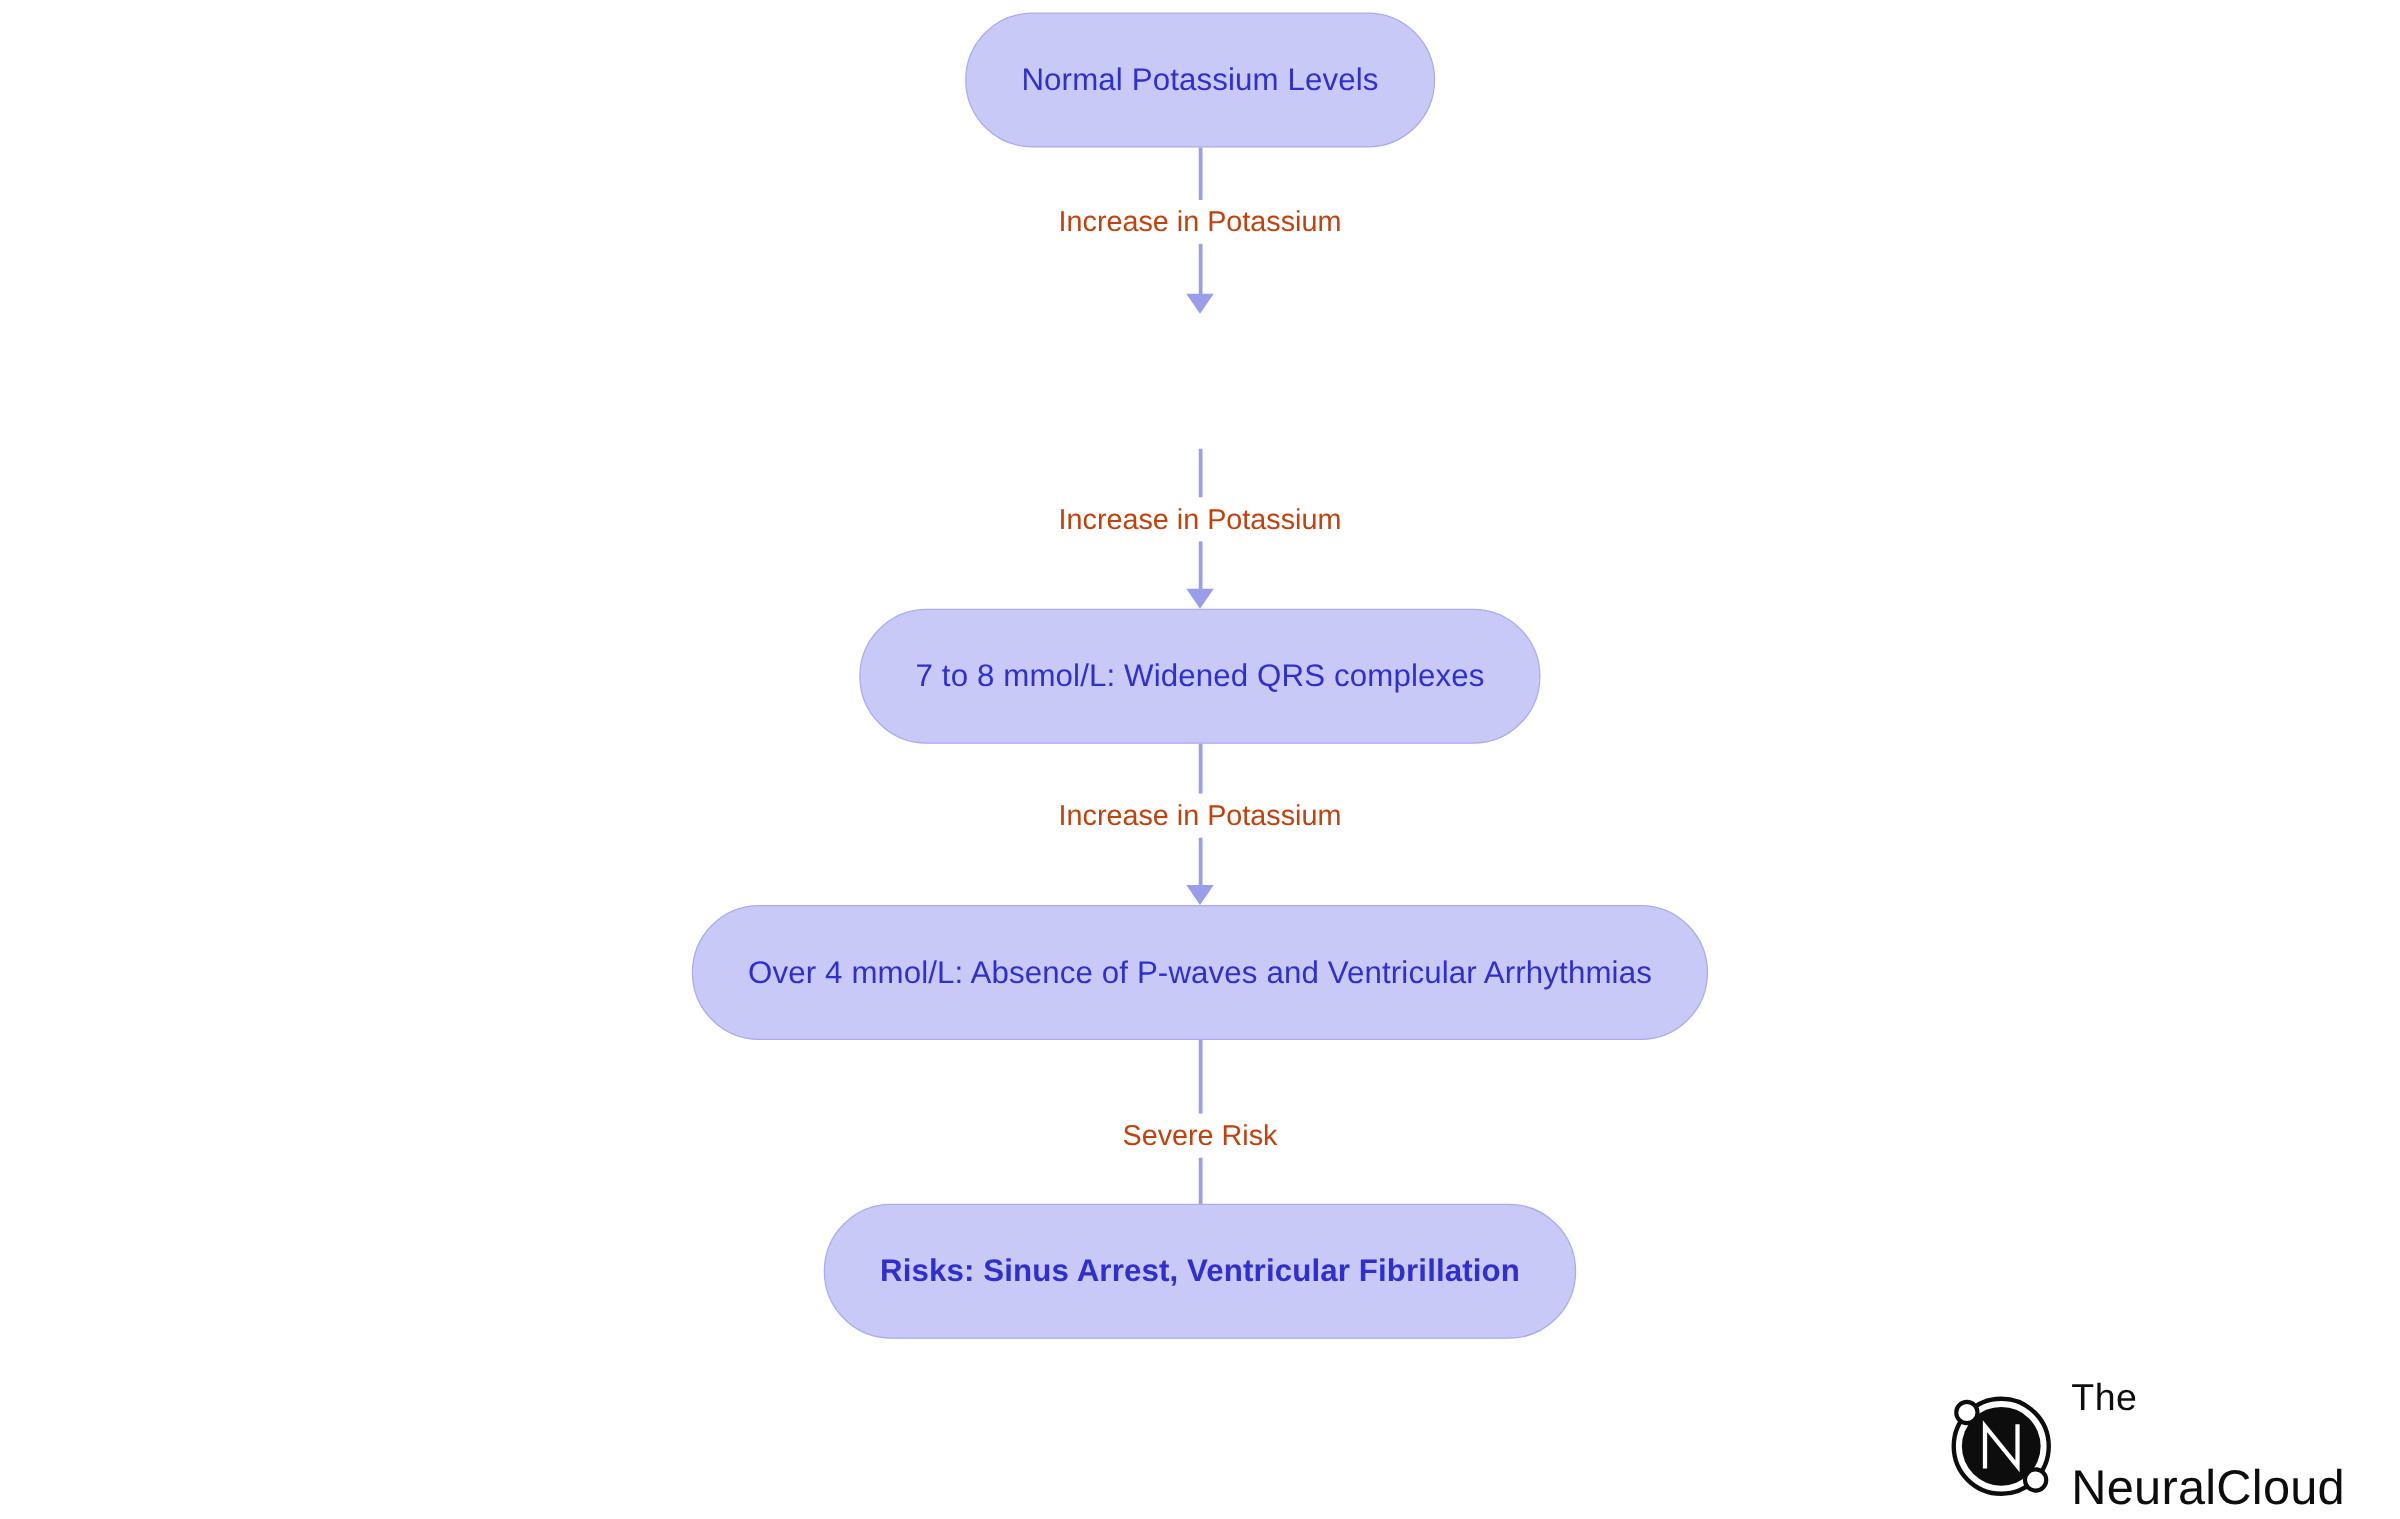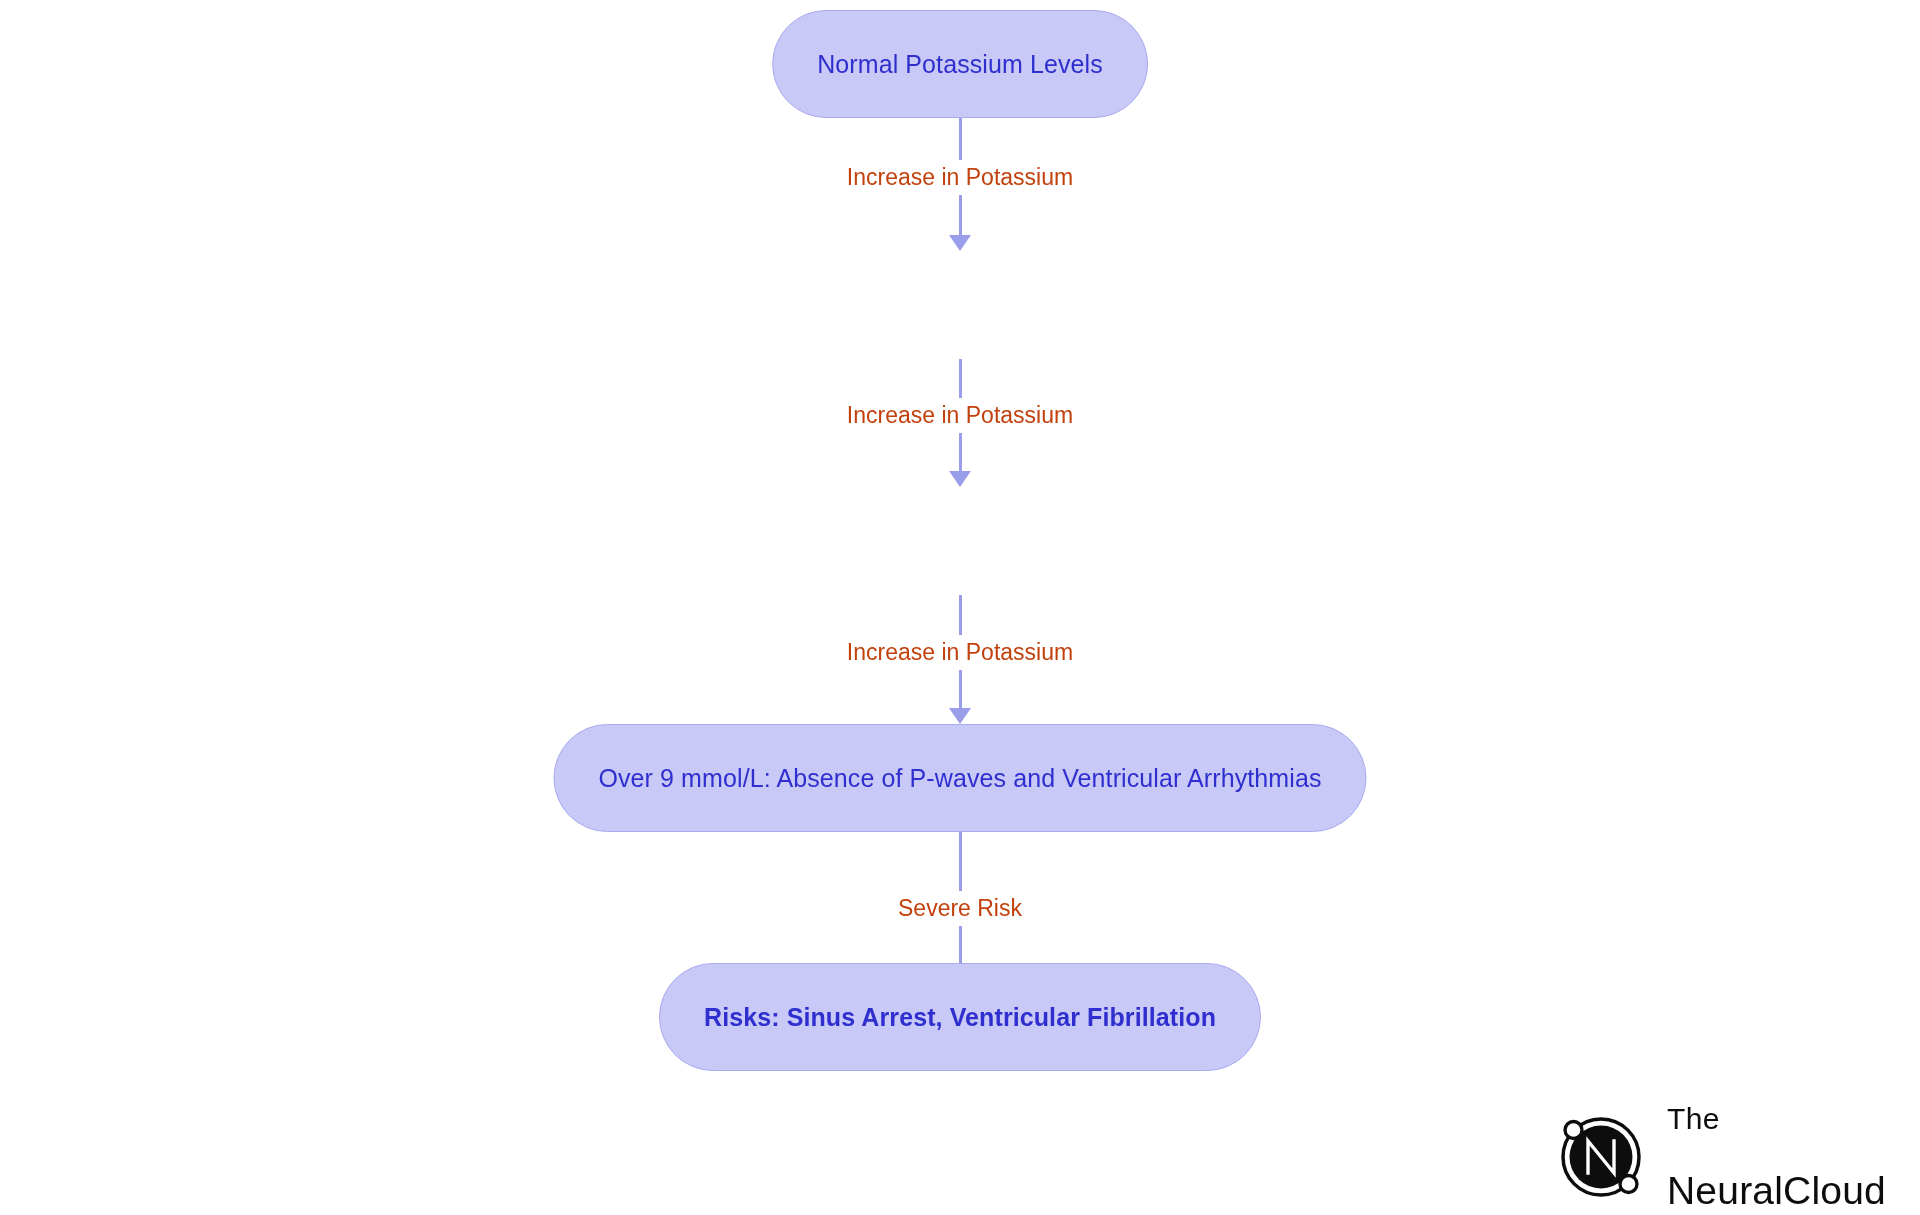--- a/index.html
+++ b/index.html
@@ -93,21 +93,21 @@
     margin-top: -1px;
   }
 
   
   #brand-logo {
     position: absolute;
     left: 1553px;
     top: 1104px;
     display: flex;
     align-items: center;
-    gap: 18px;
+    gap: 8px;
   }
   .logo-mark {
     width: 96px;
     height: 96px;
     flex: 0 0 auto;
   }
   .logo-wordmark {
     display: flex;
     flex-direction: column;
     justify-content: center;
@@ -143,30 +143,33 @@
   </div>
 
 
   <div class="connector conn-2">
     <div class="conn-line-top"></div>
     <div class="conn-label">Increase in Potassium</div>
     <div class="conn-line-bottom"></div>
     <div class="conn-arrow"></div>
   </div>
 
+  <div class="flow-node node-3">
+    <span>7 to 8 mmol/L: Widened QRS complexes</span>
+  </div>
 
   <div class="connector conn-3">
     <div class="conn-line-top"></div>
     <div class="conn-label">Increase in Potassium</div>
     <div class="conn-line-bottom"></div>
     <div class="conn-arrow"></div>
   </div>
 
   <div class="flow-node node-4">
-    <span>Over 9 mmol/L: Absence of P-waves and Ventricular Arrhythmias</span>
+    <span>Over 4 mmol/L: Absence of P-waves and Ventricular Arrhythmias</span>
   </div>
 
   <div class="connector conn-4">
     <div class="conn-line-top"></div>
     <div class="conn-label">Severe Risk</div>
     <div class="conn-line-bottom"></div>
     <div class="conn-arrow"></div>
   </div>
 
   <div class="flow-node node-5">

